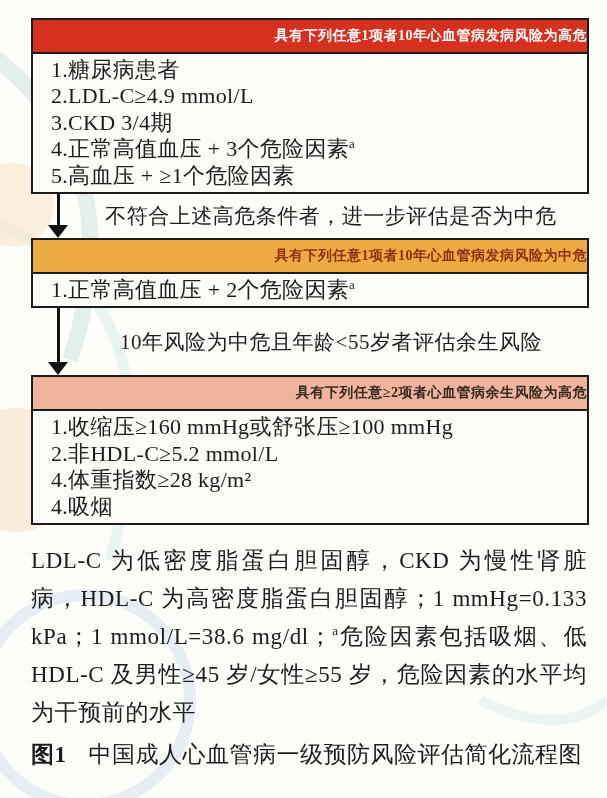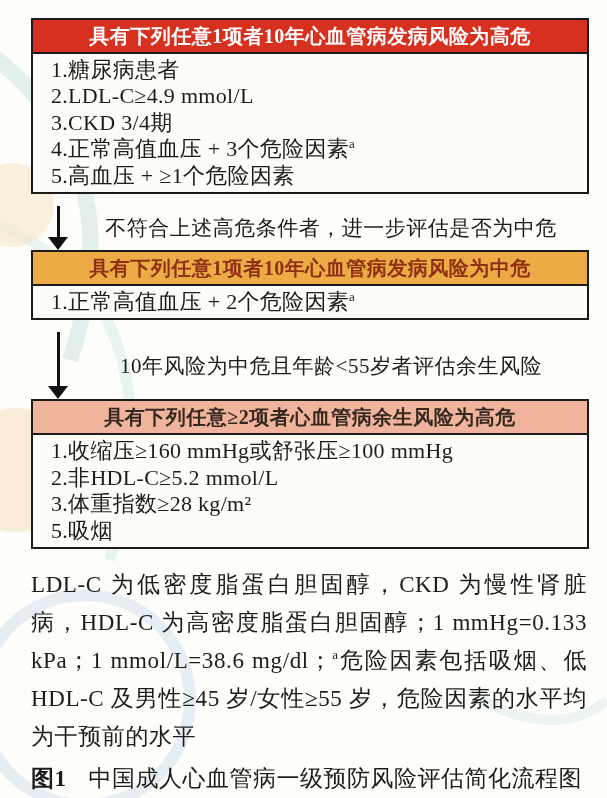--- a/index.html
+++ b/index.html
@@ -15,44 +15,44 @@
   .page{position:relative;z-index:1;padding:18px 18px 0 31px;}
 
   
   .riskbox{
     border:2px solid var(--box-border,#1b1b1b);
     background:#fdfcf8;
     width:554px;
   }
   .riskbox-header{
     height:32px;line-height:32px;
-    text-align:center;
+    text-align:right;
     font-weight:bold;
-    font-size:20px;
+    font-size:14px;
     border-bottom:2px solid var(--box-border,#1b1b1b);
     letter-spacing:.5px;
   }
   .hdr-red{background:var(--high-header-bg,#d8301f);color:var(--high-header-text,#fff);}
   .hdr-orange{background:var(--medium-header-bg,#ecab44);color:var(--medium-header-text,#8f3014);}
   .hdr-pink{background:var(--lifetime-header-bg,#f0b49c);color:var(--lifetime-header-text,#35291f);}
 
   .riskbox-list{
     list-style:none;margin:0;
     padding:3px 6px 3px 18px;
     font-size:22px;
   }
   .riskbox-list li{
     line-height:26.4px;
     white-space:nowrap;
     letter-spacing:.3px;
   }
   sup{font-size:13px;line-height:0;}
 
   
-  .connector{position:relative;width:554px;margin-top:12px;}
+  .connector{position:relative;width:554px;}
   .connector.c1{height:44px;}
   .connector.c2{height:67px;}
   .arrow{position:absolute;left:17px;top:0;bottom:0;width:20px;}
   .arrow-line{
     position:absolute;left:8.5px;top:0;bottom:11px;
     width:3px;background:var(--arrow,#111);
   }
   .arrow-head{
     position:absolute;left:0;bottom:0;
     width:0;height:0;
@@ -132,22 +132,22 @@
       <span class="arrow-head"></span>
     </span>
     <div class="connector-label">10年风险为中危且年龄&lt;55岁者评估余生风险</div>
   </div>
 
   <section class="riskbox">
     <header class="riskbox-header hdr-pink">具有下列任意≥2项者心血管病余生风险为高危</header>
     <ul class="riskbox-list">
         <li>1.收缩压≥160 mmHg或舒张压≥100 mmHg</li>
         <li>2.非HDL-C≥5.2 mmol/L</li>
-        <li>3.体重指数≥28 kg/m²</li>
-        <li>5.吸烟</li>
+        <li>4.体重指数≥28 kg/m²</li>
+        <li>4.吸烟</li>
       </ul>
   </section>
 
   <p class="footnote">LDL-C 为低密度脂蛋白胆固醇，CKD 为慢性肾脏病，HDL-C 为高密度脂蛋白胆固醇；1 mmHg=0.133 kPa；1 mmol/L=38.6 mg/dl；<sup>a</sup>危险因素包括吸烟、低 HDL-C 及男性≥45 岁/女性≥55 岁，危险因素的水平均为干预前的水平</p>
 
   <p class="caption">
     <b>图1</b><span>中国成人心血管病一级预防风险评估简化流程图</span>
   </p>
 
 </div>

